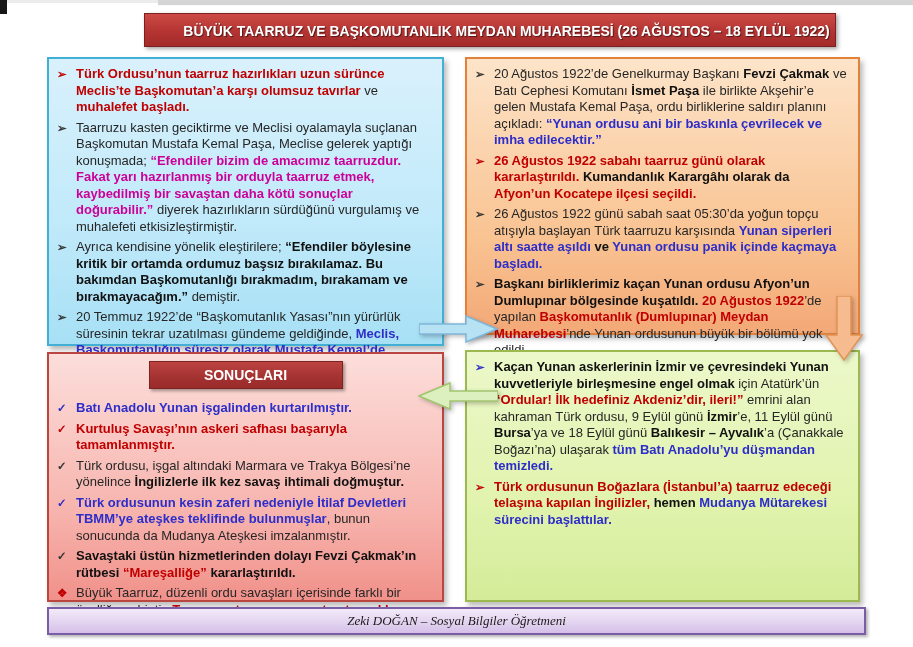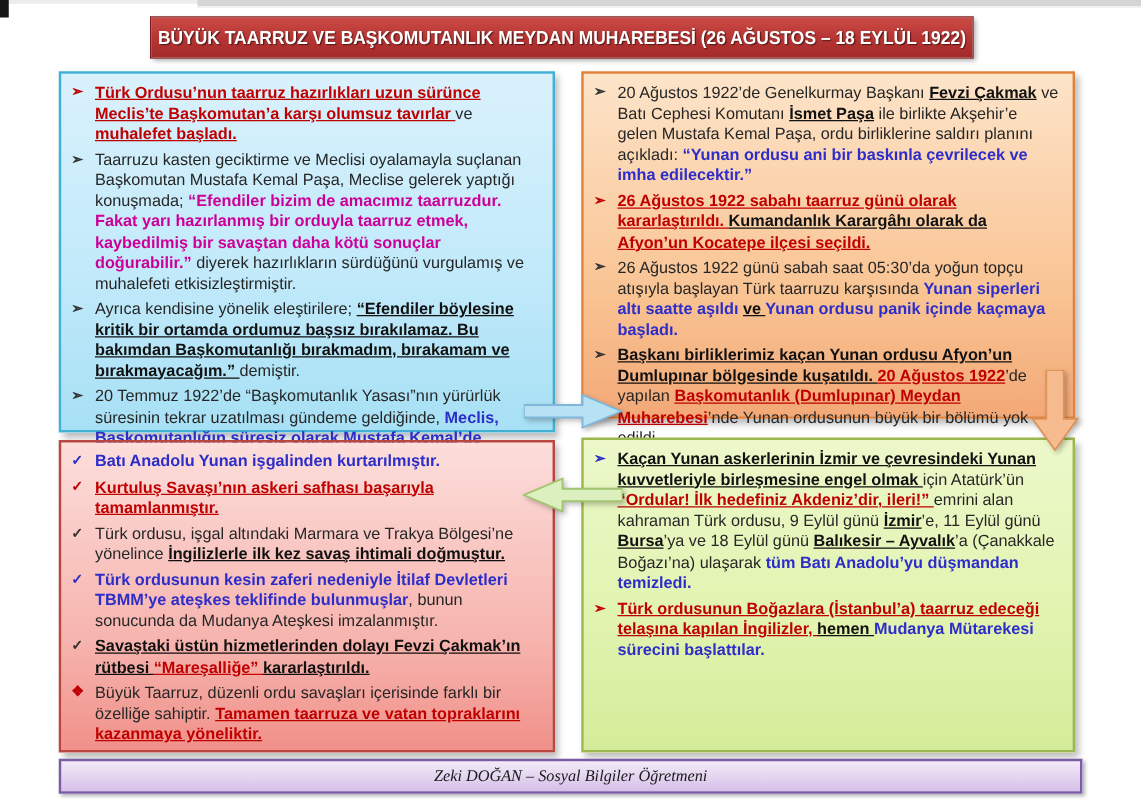--- a/index.html
+++ b/index.html
@@ -8,24 +8,24 @@
     background:#ffffff;
     font-family:"Liberation Sans", sans-serif;
   }
   
   .top-line{position:absolute;left:0;top:0;width:913px;height:3px;background:#ececec;}
   .top-bar{position:absolute;left:158px;top:0;width:755px;height:5px;background:#d5d5d5;border-bottom:1px solid #fafafa;}
   .corner-mark{position:absolute;left:0;top:0;width:7px;height:14px;background:#161616;}
 
   
   .banner{
-    position:absolute;left:120px;top:13px;width:657px;height:32px;
+    position:absolute;left:144px;top:13px;width:657px;height:32px;
     background:linear-gradient(180deg,#cc4b46 0%,#b43432 55%,#a32b2a 100%);
     border:1px solid #7d1f1e;box-shadow:2px 2px 4px rgba(0,0,0,.35);
-    display:flex;align-items:center;justify-content:center;
+    display:flex;align-items:center;justify-content:center;padding-left:33px;
   }
   .banner span{
     color:#ffffff;font-weight:bold;font-size:15px;white-space:nowrap;
     transform:scaleX(.93);text-shadow:1px 1px 1px rgba(0,0,0,.55);
   }
 
   
   .box{position:absolute;box-shadow:3px 4px 5px rgba(90,90,90,.4);}
   .box-blue{
     left:47px;top:57px;width:393px;height:285px;
@@ -59,22 +59,22 @@
   ul.items{list-style:none;margin:0;padding:7px 10px 4px 8px;}
   ul.items li{
     display:flex;gap:6px;align-items:flex-start;
     font-size:13px;line-height:1.27;margin-bottom:4px;
   }
   ul.items .bullet{flex:0 0 13px;font-size:11.5px;font-weight:bold;padding-top:1px;}
   .itext{flex:1 1 auto;}
 
   
   .s-k {color:#262626;font-weight:normal;}
-  .s-kb{color:#111111;font-weight:bold;text-decoration:underline;}
-  .s-r {color:#c00000;font-weight:bold;text-decoration:underline;}
+  .s-kb{color:#111111;font-weight:bold;}
+  .s-r {color:#c00000;font-weight:bold;}
   .s-m {color:#cc0099;font-weight:bold;}
   .s-b {color:#2d2dc9;font-weight:bold;}
 
   
   .arrow{position:absolute;z-index:5;filter:drop-shadow(2px 2px 2px rgba(0,0,0,.25));}
   .arrow-right{left:419px;top:315px;}
   .arrow-left{left:418px;top:381px;}
   .arrow-down{left:824px;top:296px;}
 
   
@@ -144,20 +144,23 @@
         <span class="itext"><span class="s-kb">Başkanı birliklerimiz kaçan Yunan ordusu Afyon’un Dumlupınar bölgesinde kuşatıldı. </span><span class="s-r">20 Ağustos 1922</span><span class="s-k">’de yapılan </span><span class="s-r">Başkomutanlık (Dumlupınar) Meydan Muharebesi</span><span class="s-k">’nde Yunan ordusunun büyük bir bölümü yok edildi.</span></span>
       </li>
       <li>
         <span class="bullet" style="color: rgb(51, 51, 51);">❖</span>
         <span class="itext"><span class="s-kb">Yunan Başkomutanı da savaşa katıldığı için bu savaşa </span><span class="s-b">“Başkomutanlık Meydan Savaşı” </span><span class="s-kb">adı verilmiştir.</span></span>
       </li>
     </ul>
 </div>
 
 <div class="box box-pink">
+  <div class="results-header">
+    <span>SONUÇLARI</span>
+  </div>
   <ul class="items" id="list-results">
       <li>
         <span class="bullet" style="color: rgb(45, 45, 201);">✓</span>
         <span class="itext"><span class="s-b">Batı Anadolu Yunan işgalinden kurtarılmıştır.</span></span>
       </li>
       <li>
         <span class="bullet" style="color: rgb(192, 0, 0);">✓</span>
         <span class="itext"><span class="s-r">Kurtuluş Savaşı’nın askeri safhası başarıyla tamamlanmıştır.</span></span>
       </li>
       <li>

